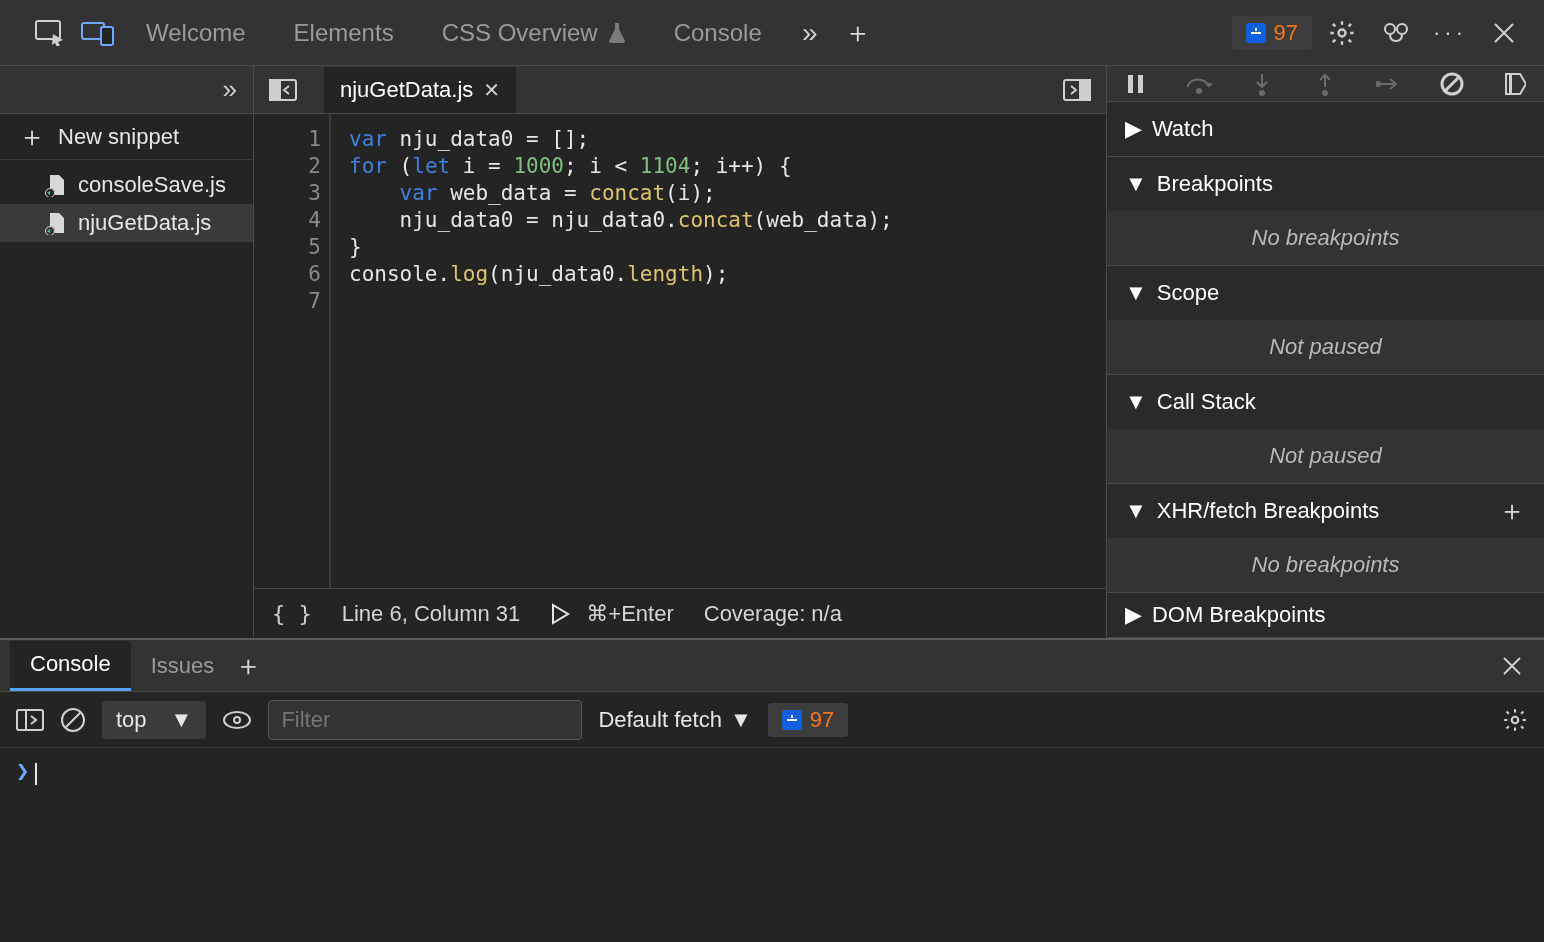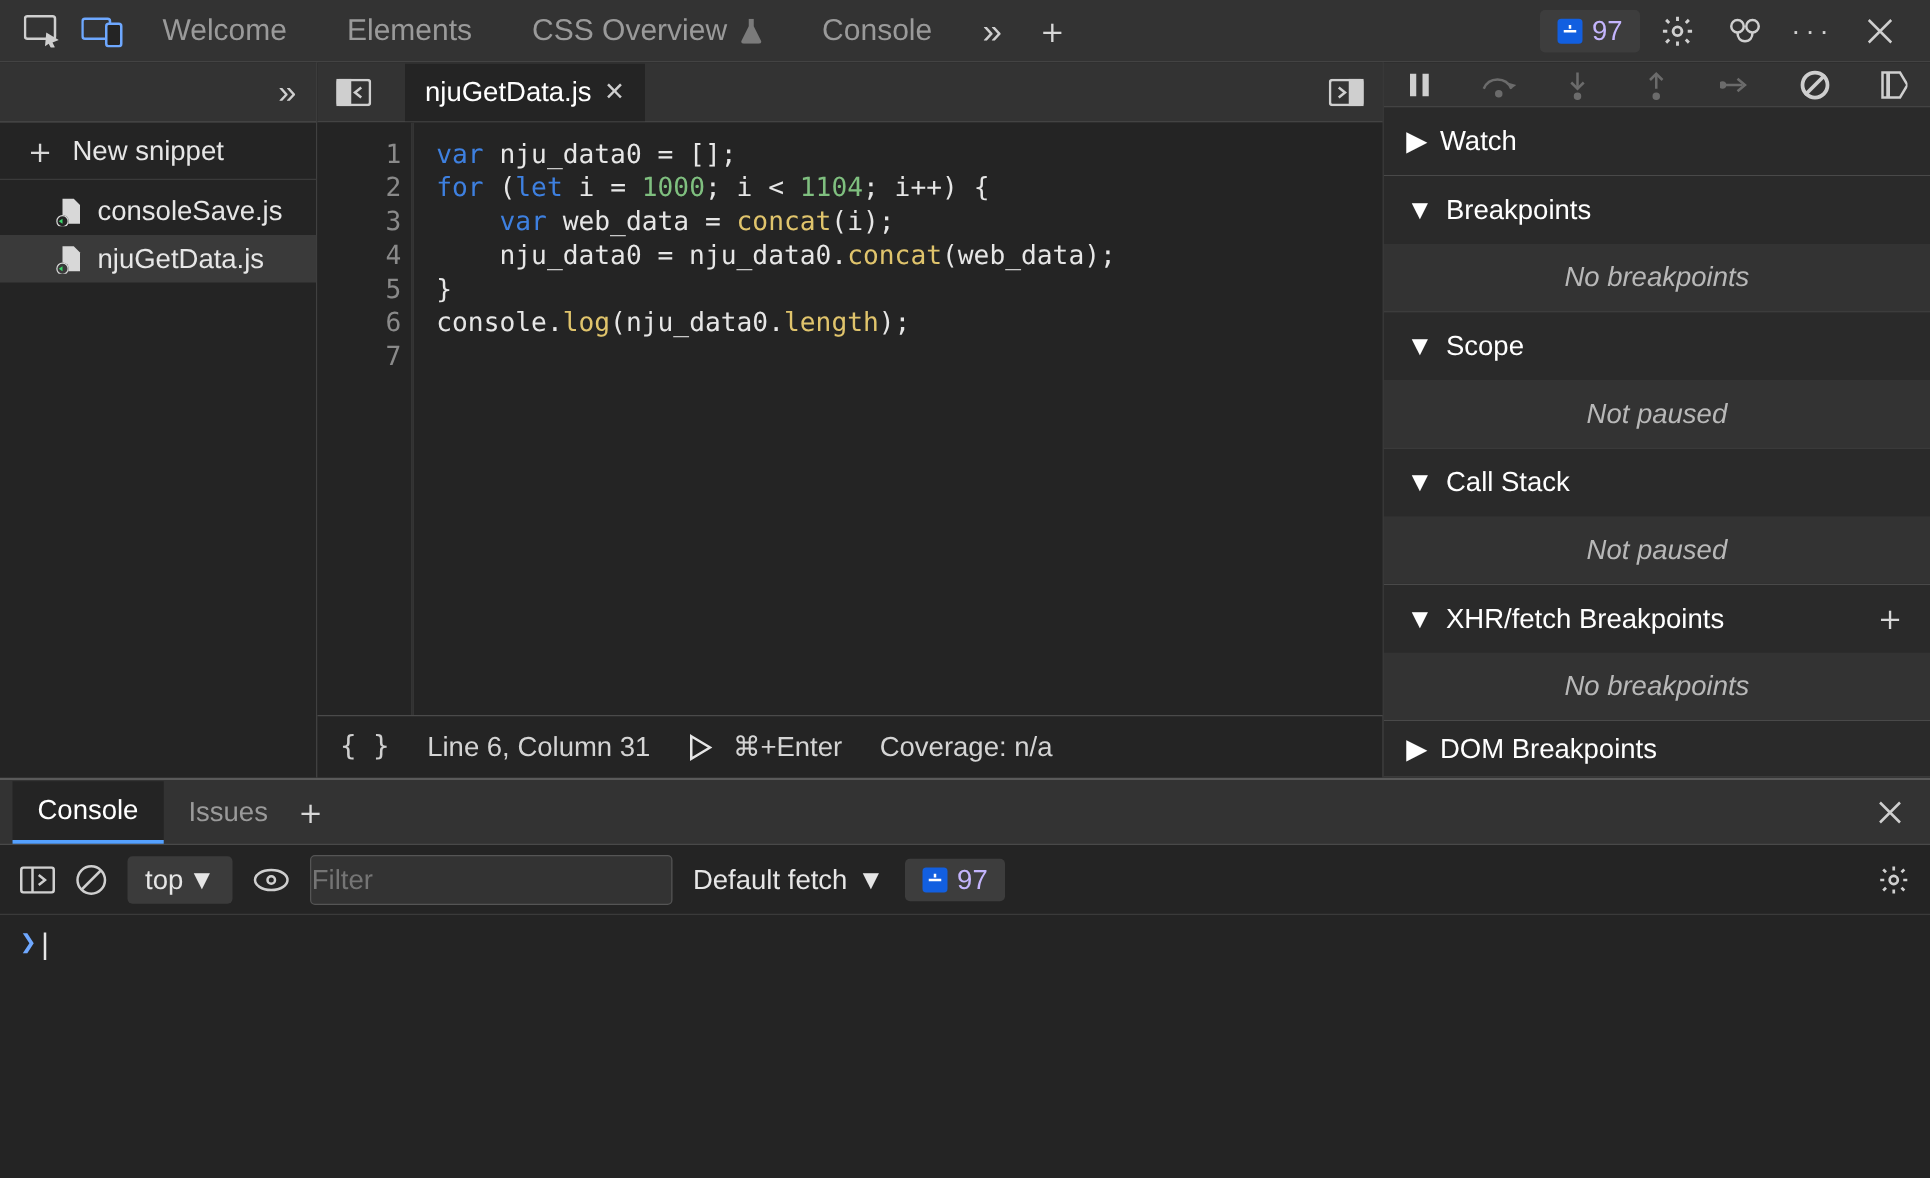--- a/index.html
+++ b/index.html
@@ -11,26 +11,26 @@
     --bg3: #3c3c3c;
     --border: #4a4a4a;
     --blue: #1a73e8;
     --text-dim: #bdbdbd;
     --text-dimmer: #9a9a9a;
     --accent-blue: #6fa8ff;
   }
 
   
   .topbar {
-    height: 50px;
+    height: 66px;
     background: #333333;
     border-bottom: 1px solid #494949;
     display: flex;
     align-items: center;
-    padding: 0 6px 0 10px;
+    padding: 0 6px 0 26px;
   }
   .topbar .icon-btn {
     width: 48px; height: 48px;
     display: flex; align-items: center; justify-content: center;
     color: #cfcfcf; cursor: pointer;
   }
   .topbar .tab {
     padding: 0 24px;
     height: 64px; display: flex; align-items: center;
     color: var(--text-dimmer); font-size: 24px;
@@ -39,21 +39,21 @@
   }
   .topbar .tab.active {
     color: #fff; background: var(--bg0);
     border-bottom: 3px solid #3c88ff;
   }
   .topbar .right {
     margin-left: auto; display: flex; align-items: center; gap: 6px; padding-right: 10px;
   }
   .issue-pill {
     display: inline-flex; align-items: center; gap: 8px;
-    background: #3d3d3d; color: #c4b5fd;
+    background: #3d3d3d; color: #f97316;
     border-radius: 4px; padding: 4px 14px;
     font-size: 22px;
   }
   .issue-pill .dot {
     width: 20px; height: 20px; border-radius: 3px; background: #125fe0;
     display: flex; align-items: center; justify-content: center;
     color: #fff; font-size: 13px;
   }
 
   
@@ -193,28 +193,28 @@
     padding: 0 20px; height:50px; display:flex; align-items:center;
     font-size:22px; color:var(--text-dimmer); cursor:pointer;
   }
   .dr-tab.active { color:#fff; background:var(--bg0); border-bottom:3px solid #55a1ff; }
   .dr-tabs .right { margin-left:auto; display:flex; align-items:center; gap:12px; padding-right:12px; }
   .dr-toolbar {
     height: 56px; display:flex; align-items:center; gap:16px;
     padding: 0 16px; border-bottom:1px solid #3a3a3a;
   }
   .sel {
-    display:inline-flex; align-items:center; gap:4px;
+    display:inline-flex; align-items:center; gap:24px;
     background:#3b3b3b; border-radius:4px;
     padding: 6px 14px; font-size:22px; color:#e6e6e6;
   }
   .filter-input {
     flex: 0 0 240px;
     height: 40px; background:#333333; border:1px solid #555; border-radius:4px;
-    color:#e6e6e6; font-size:22px; padding: 0 0;
+    color:#e6e6e6; font-size:22px; padding: 0 12px;
   }
   .dr-toolbar .levels { font-size:22px; color:#e6e6e6; display:flex; align-items:center; gap:8px; }
   .dr-toolbar .gear { margin-left:auto; color:#cfcfcf; }
   .console-body { flex:1; padding: 10px 16px; }
   .prompt { color:#6fa8ff; font-size:22px; font-family: Menlo, monospace; }
   .caret { display:inline-block; width:2px; height:22px; background:#e6e6e6; vertical-align:middle; margin-left:6px; }
 
   svg { display:block; }
   .tabrow-left { display:flex; align-items:center; }
 </style>

